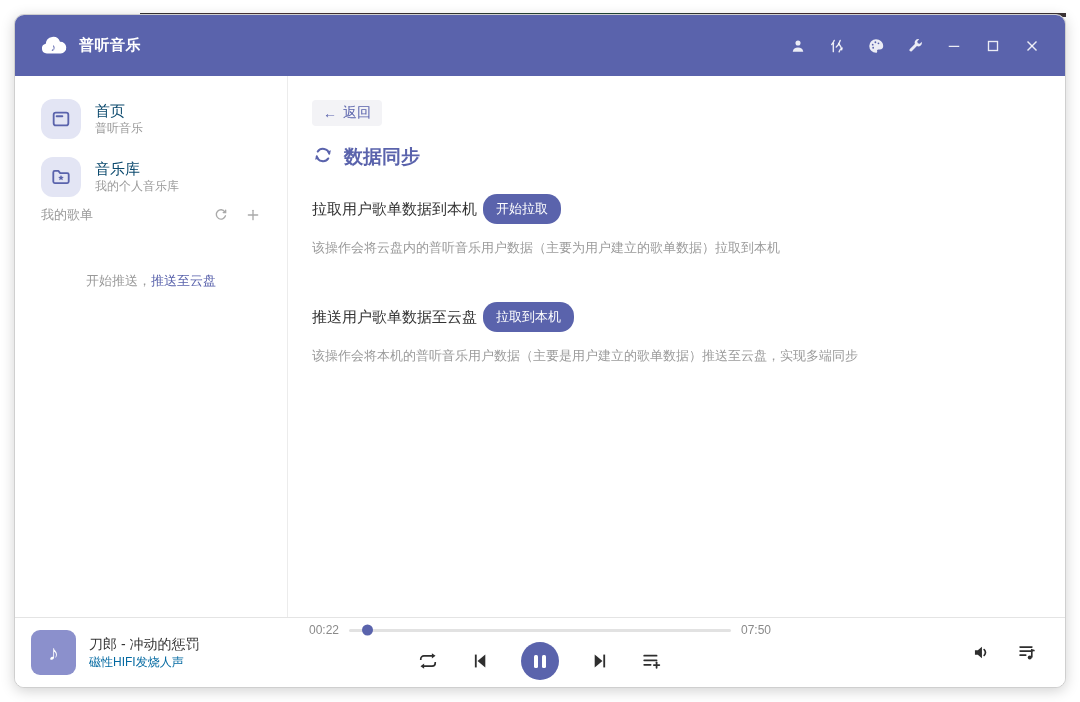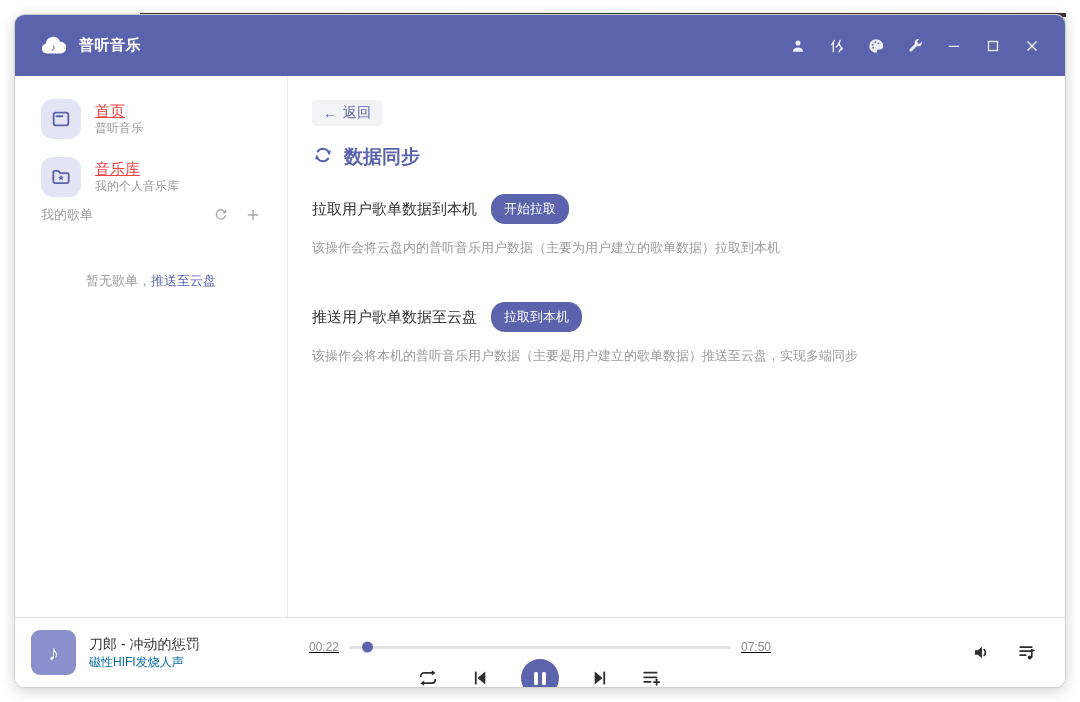--- a/index.html
+++ b/index.html
@@ -26,21 +26,21 @@
   .tb-btn svg { width:18px; height:18px; }
 
   
   .body { flex:1; display:flex; min-height:0; }
 
   .sidebar { width:273px; flex:0 0 273px; border-right:1px solid #ececec; padding-top:14px; }
   .nav-item { display:flex; align-items:center; gap:14px; padding:9px 26px; cursor:pointer; }
   .nav-tile { width:40px; height:40px; border-radius:12px; background:#e3e5f4; color:#5a63ac;
     display:flex; align-items:center; justify-content:center; }
   .nav-tile svg { width:22px; height:22px; }
-  .nav-label { font-size:15px; color:#ef4444; line-height:1.25;text-decoration:underline; }
+  .nav-label { font-size:15px; color:#0c4a6e; line-height:1.25; }
   .nav-sub { font-size:12px; color:#9b9b9b; line-height:1.3; }
 
   .pl-header { padding:0 26px 0 26px; display:flex; align-items:center; }
   .pl-title { font-size:13px; color:#999; }
   .pl-actions { margin-left:auto; display:flex; gap:16px; color:#a9a9a9; }
   .pl-actions .act { width:16px; height:16px; cursor:pointer; display:flex; }
   .pl-actions svg { width:16px; height:16px; }
 
   .pl-empty { margin-top:48px; text-align:center; font-size:13px; color:#999; }
   .pl-empty .link { color:#5a63ac; cursor:pointer; }
@@ -48,35 +48,35 @@
   
   .main { flex:1; padding:24px 24px 0 24px; overflow:hidden; }
   .back-btn { display:inline-flex; align-items:center; gap:6px; background:#f3f3f6;
     color:#5a63ac; font-size:14px; padding:4px 11px; border-radius:4px; cursor:pointer; border:none; }
   .page-head { margin-top:18px; display:flex; align-items:center; gap:10px; color:#5a63ac;text-align:center; }
   .page-head svg { width:22px; height:22px; }
   .page-title { font-size:19px; font-weight:bold; color:#5a63ac; }
 
   .section { margin-top:24px; }
   .section + .section { margin-top:45px; }
-  .sec-row { display:flex; align-items:center; gap:14px; }
+  .sec-row { display:flex; align-items:center; gap:6px; }
   .sec-label { font-size:15px; color:#333; font-weight:500; }
   .sec-btn { background:#5a63ac; color:#fff; font-size:13px; padding:6px 13px;
     border:none; border-radius:14px; cursor:pointer; }
   .sec-desc { margin-top:15px; font-size:13px; color:#9b9b9b; }
 
   
   .player { flex:0 0 70px; height:70px; border-top:1px solid #e4e4e4; position:relative; background:#fff; }
   .song { position:absolute; left:16px; top:12px; display:flex; align-items:center; gap:13px; }
   .art { width:45px; height:45px; border-radius:9px; background:#8b90cc; color:#fff;
     display:flex; align-items:center; justify-content:center; font-size:21px; }
   .song-title { font-size:14px; color:#333; line-height:1.35; }
   .song-sub { font-size:12px; color:#0369a1; line-height:1.35; }
 
-  .center { position:absolute; left:50%; transform:translateX(-50%); top:22px; width:462px;text-decoration:underline; }
+  .center { position:absolute; left:50%; transform:translateX(-50%); top:5px; width:462px; }
   .progress-row { display:flex; align-items:center; gap:10px; }
   .time { font-size:12px; color:#8a8a8a; flex:0 0 auto; }
   .track { flex:1; height:3px; background:#e2e2e2; border-radius:2px; position:relative; cursor:pointer; }
   .fill { height:3px; background:#5a63ac; border-radius:2px; width:5%; }
   .thumb { position:absolute; top:50%; width:11px; height:11px; border-radius:50%;
     background:#5a63ac; transform:translate(-5px,-50%); cursor:pointer; }
   .controls { margin-top:5px; display:flex; align-items:center; justify-content:center; gap:30px; }
   .ctl { width:22px; height:22px; color:#2e2e2e; cursor:pointer; display:flex; }
   .ctl svg { width:22px; height:22px; }
   .play-btn { width:38px; height:38px; border-radius:50%; background:#5a63ac; border:none;
@@ -193,21 +193,21 @@
           <span class="act">
             <svg viewBox="0 0 24 24" stroke="currentColor" stroke-width="2" stroke-linecap="round">
               <line x1="12" y1="5" x2="12" y2="19"></line>
                 <line x1="5" y1="12" x2="19" y2="12"></line>
             </svg>
           </span>
         </span>
       </div>
 
       <div class="pl-empty">
-        <span>暂无歌单，</span><span class="link">推送至云盘</span>
+        <span>开始推送，</span><span class="link">推送至云盘</span>
       </div>
     </div>
 
     <div class="main">
       <button class="back-btn">
         <span>←</span>
         <span>返回</span>
       </button>
 
       <div class="page-head">

